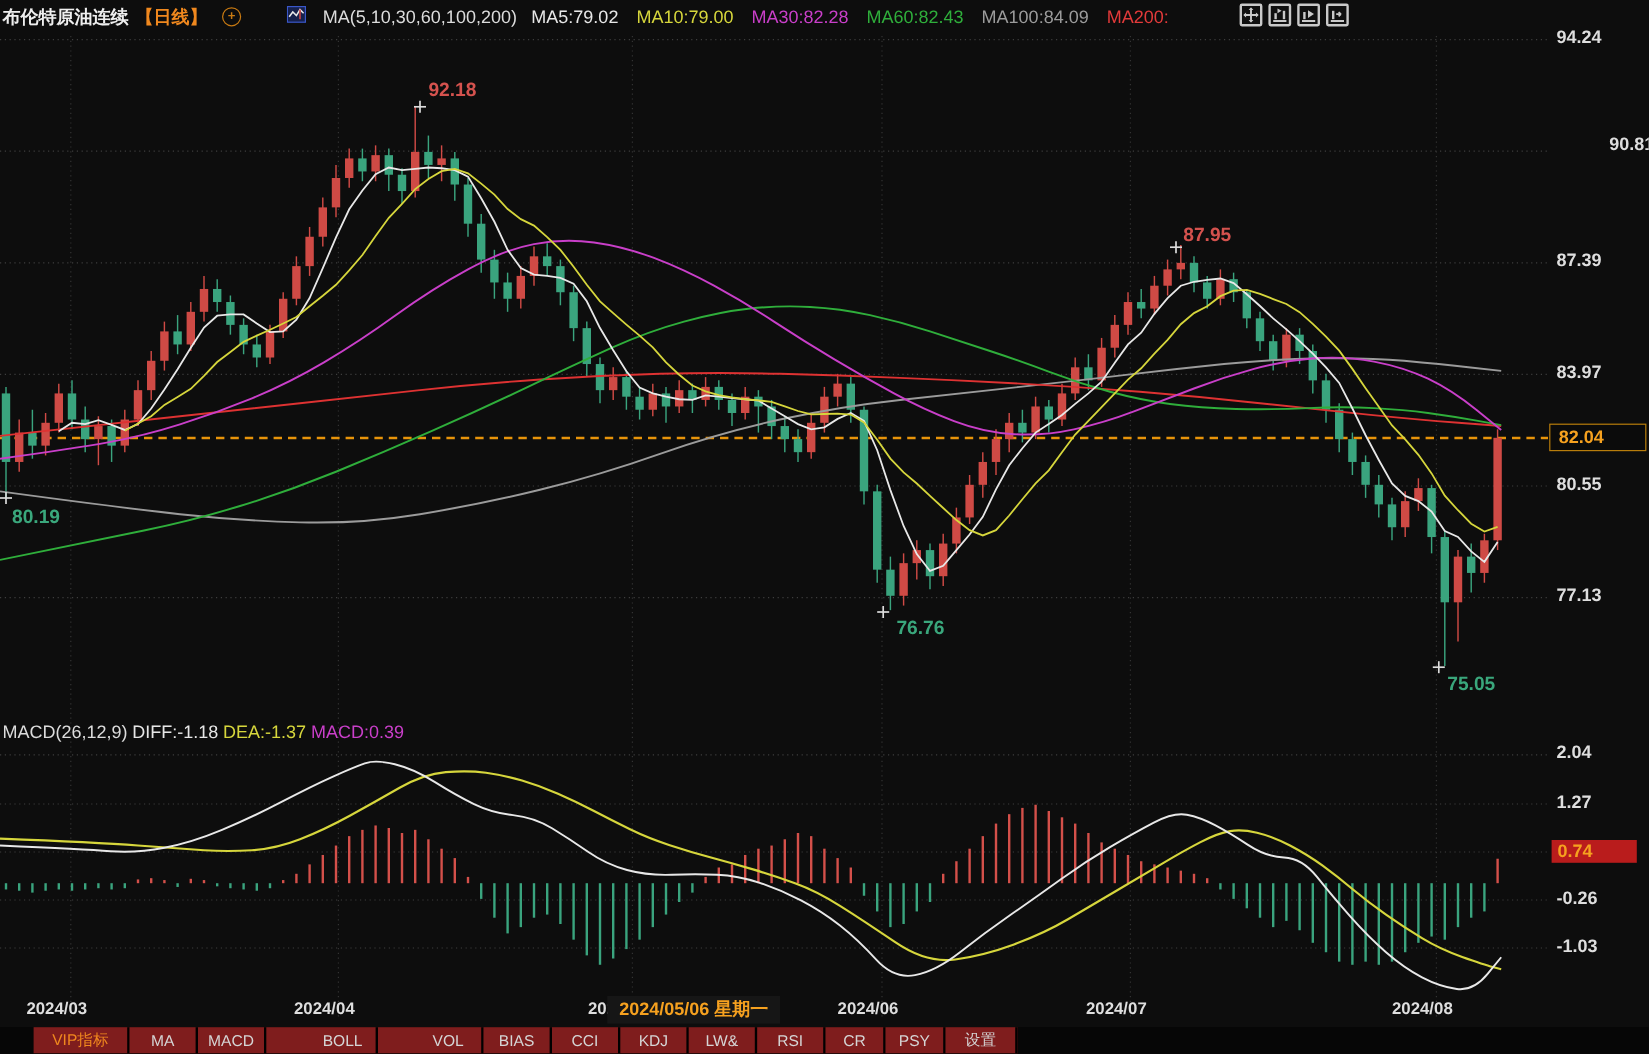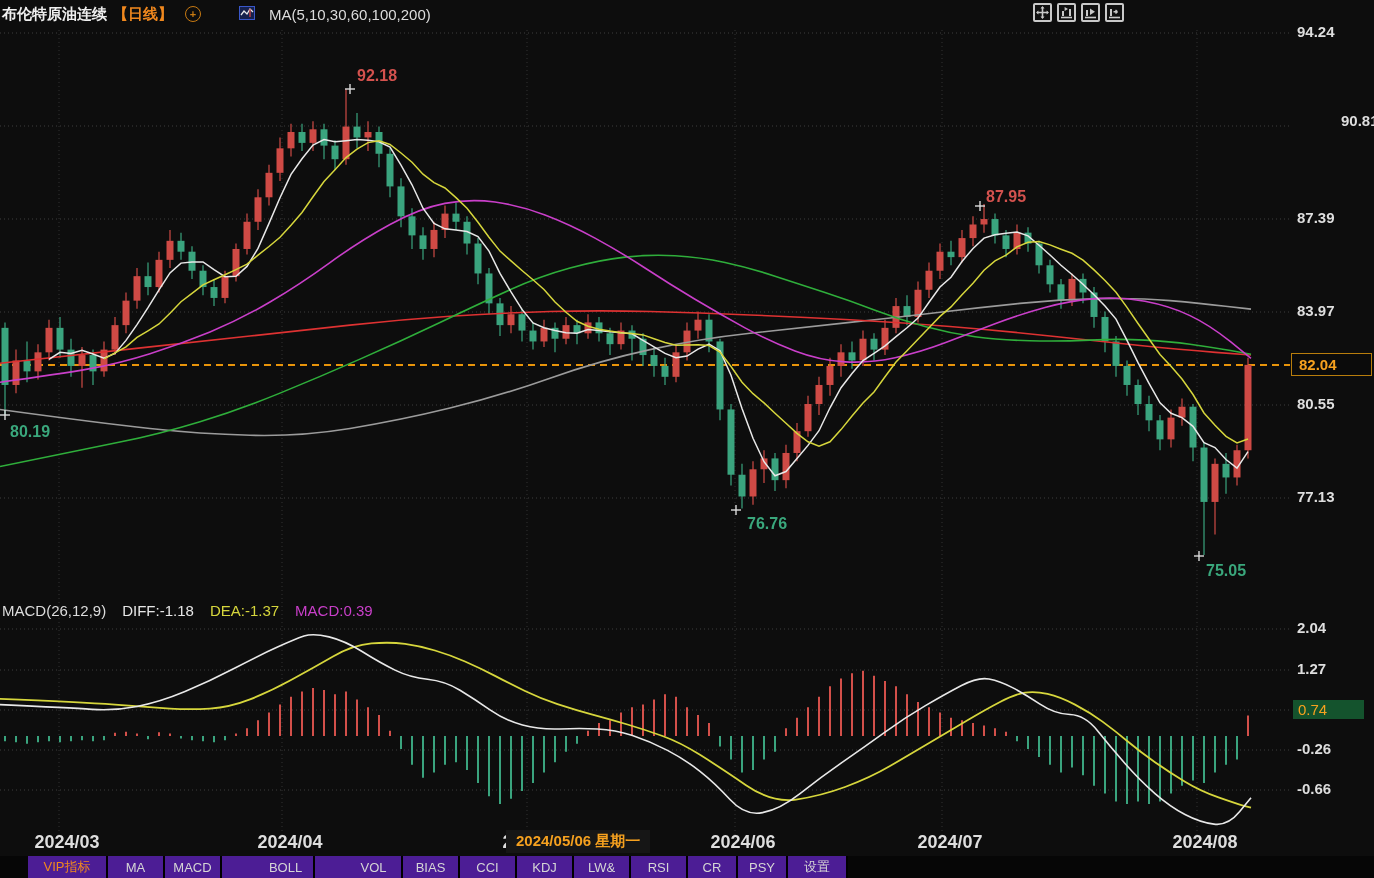--- a/index.html
+++ b/index.html
@@ -16,31 +16,31 @@
   .ma-formula{color:#dcdcdc;margin-left:2px;}
   .ma-val{font-weight:400;}
   .win-icons{position:absolute;right:6px;top:3px;display:flex;gap:5px;}
   .wico{width:19px;height:19px;border:2px solid #c9c9c9;border-radius:2px;box-sizing:border-box;
     display:flex;align-items:center;justify-content:center;background:#101010;}
   
   .lbl{position:absolute;color:#dedede;font-weight:700;font-size:15px;z-index:20;}
   .axis-lbl{left:1297px;}
   .last-price{position:absolute;left:1291px;width:72px;border:1px solid #b87d0c;background:#0b0b0b;
     color:#f6a11f;font-weight:700;font-size:15px;padding:2px 0 2px 7px;z-index:21;}
-  .macd-hl{position:absolute;left:1293px;width:66px;background:#14532d;color:#f6a11f;font-weight:400;
+  .macd-hl{position:absolute;left:1293px;width:66px;background:#b91c1c;color:#f6a11f;font-weight:700;
     font-size:15px;padding:1px 0 1px 5px;z-index:21;}
-  .macd-hdr{position:absolute;left:2px;top:602px;display:flex;gap:16px;font-size:15px;z-index:20;white-space:nowrap;}
-  .date-lbl{position:absolute;top:832px;width:90px;text-align:center;color:#dedede;font-weight:700;font-size:18px;z-index:10;}
+  .macd-hdr{position:absolute;left:2px;top:602px;display:flex;gap:4px;font-size:15px;z-index:20;white-space:nowrap;}
+  .date-lbl{position:absolute;top:832px;width:90px;color:#dedede;font-weight:700;font-size:14px;z-index:10;}
   .tooltip{position:absolute;top:830px;background:#161616;color:#f6a11f;font-weight:700;font-size:15px;
     padding:2px 10px;z-index:15;white-space:nowrap;}
   .anno{position:absolute;font-size:16px;font-weight:700;z-index:12;}
   
   .tabbar{position:absolute;left:0;top:856px;width:1374px;height:22px;background:#060606;display:flex;
     align-items:stretch;padding-left:28px;box-sizing:border-box;z-index:30;}
-  .tab{display:flex;align-items:center;justify-content:center;background:#4c1d95;border-right:2px solid #000;
+  .tab{display:flex;align-items:center;justify-content:center;background:#7f1d1d;border-right:2px solid #000;
     color:#d5d5d5;font-size:13px;cursor:pointer;}
   #plot{position:absolute;left:0;top:0;z-index:5;}
 </style>
 </head>
 <body>
 
 <div class="app">
 
   <svg id="plot" width="1374" height="856">
       <line x1="0" y1="33" x2="1290" y2="33" stroke="#3e3e3e" stroke-width="1" stroke-dasharray="1 3"></line>
@@ -428,20 +428,28 @@
     <span class="period" style="margin-left:-6px">【日线】</span>
     <span class="plus-circ">+</span>
     <span class="kline-ic">
       <svg width="16" height="16">
         <rect x="0.5" y="1.5" width="15" height="13" fill="#16214d" stroke="#3a57c9" stroke-width="1"></rect>
         <polyline points="2,10 5,6 8,9 11,4 14,7" fill="none" stroke="#e8e8e8" stroke-width="1.3"></polyline>
         <line x1="11" y1="4" x2="11" y2="12" stroke="#d04545" stroke-width="1.3"></line>
       </svg>
     </span>
     <span class="ma-formula">MA(5,10,30,60,100,200)</span>
+    <span id="ma-legend" style="display:flex;gap:15px;">
+        <span class="ma-val" style="color: rgb(232, 232, 232);">MA5:79.02</span>
+        <span class="ma-val" style="color: rgb(214, 214, 60);">MA10:79.00</span>
+        <span class="ma-val" style="color: rgb(201, 63, 201);">MA30:82.28</span>
+        <span class="ma-val" style="color: rgb(47, 174, 59);">MA60:82.43</span>
+        <span class="ma-val" style="color: rgb(155, 155, 155);">MA100:84.09</span>
+        <span class="ma-val" style="color: rgb(226, 58, 58);">MA200:</span>
+      </span>
     <span class="win-icons">
       <span class="wico">
         <svg width="13" height="13">
             <path d="M6.5 1v11M1 6.5h11" stroke="#c9c9c9" stroke-width="1.6"></path>
         <path d="M6.5 0l2 2.4h-4zM6.5 13l2-2.4h-4zM0 6.5l2.4-2v4zM13 6.5l-2.4-2v4z" fill="#c9c9c9"></path>
           </svg>
       </span>
       <span class="wico">
         <svg width="13" height="13">
             <path d="M1 11.5h11" stroke="#c9c9c9" stroke-width="1.6"></path>
@@ -482,21 +490,21 @@
   <div id="overlay">
       <div class="lbl axis-lbl" style="top: 23px;">94.24</div>
       <div class="lbl axis-lbl" style="top: 112px; margin-left: 44px;">90.81</div>
       <div class="lbl axis-lbl" style="top: 209px;">87.39</div>
       <div class="lbl axis-lbl" style="top: 302px;">83.97</div>
       <div class="lbl axis-lbl" style="top: 395px;">80.55</div>
       <div class="lbl axis-lbl" style="top: 488px;">77.13</div>
       <div class="lbl axis-lbl" style="top: 619px;">2.04</div>
       <div class="lbl axis-lbl" style="top: 660px;">1.27</div>
       <div class="lbl axis-lbl" style="top: 740px;">-0.26</div>
-      <div class="lbl axis-lbl" style="top: 780px;">-0.66</div>
+      <div class="lbl axis-lbl" style="top: 780px;">-1.03</div>
       <div class="date-lbl" style="left: 22px;">2024/03</div>
       <div class="date-lbl" style="left: 245px;">2024/04</div>
       <div class="date-lbl" style="left: 490px;">2024/05</div>
       <div class="date-lbl" style="left: 698px;">2024/06</div>
       <div class="date-lbl" style="left: 905px;">2024/07</div>
       <div class="date-lbl" style="left: 1160px;">2024/08</div>
       <div class="anno" style="left: 357px; top: 67px; color: rgb(212, 82, 78);">92.18</div>
       <div class="anno" style="left: 10px; top: 423px; color: rgb(58, 167, 124);">80.19</div>
       <div class="anno" style="left: 986px; top: 188px; color: rgb(212, 82, 78);">87.95</div>
       <div class="anno" style="left: 747px; top: 515px; color: rgb(58, 167, 124);">76.76</div>

